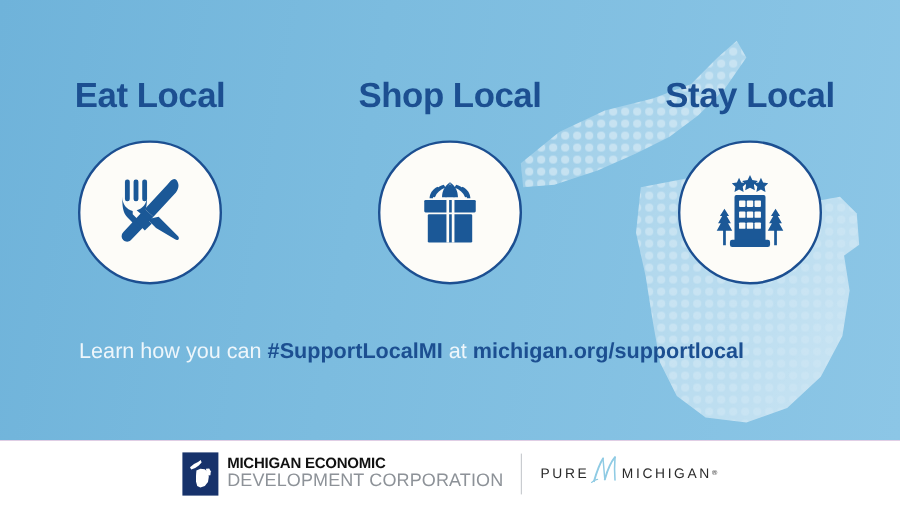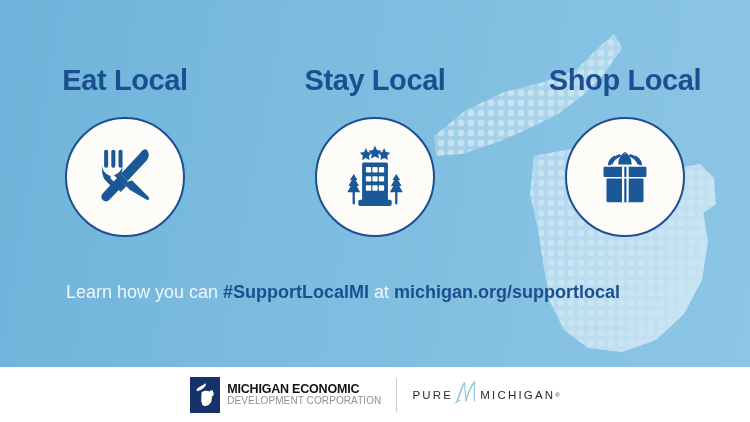--- a/index.html
+++ b/index.html
@@ -128,21 +128,21 @@
   }
   .medc-words { line-height: 1.05; }
   .medc-line1 {
     font-size: 12.5px;
     font-weight: bold;
     color: #111111;
     letter-spacing: -0.2px;
     white-space: nowrap;
   }
   .medc-line2 {
-    font-size: 10px;
+    font-size: 15px;
     color: #8d9298;
     letter-spacing: .1px;
     white-space: nowrap;
   }
   .divider {
     width: 1px;
     height: 34px;
     background: #c9ccd0;
     margin: 0 15px;
   }
@@ -222,20 +222,46 @@
               <path d="M34.5 47.5 C41.5 45.5 46.5 40 46.5 31 L46.5 34
                        C46.5 43 45 49 41 53 Z"></path>
               <path d="M47 58 L57 68 L79 81 C82 83.5 85 80.5 82.5 77.5 L60 55 Z"></path>
               <path d="M41 52 L52 63 L44 71 L33 60 Z"></path>
             </g>
           </svg>
         </div>
       </div>
 
       <div class="col">
+        <div class="col-title">Shop Local</div>
+        <div class="badge">
+          <svg width="74" height="74" viewBox="0 0 100 100" xmlns="http://www.w3.org/2000/svg">
+            <g fill="#1b5897">
+
+              <path d="M50 16 C44 20 41 26 41 33 L46 33 C46 26 48 21 50 17 Z"></path>
+              <path d="M50 16 C56 20 59 26 59 33 L54 33 C54 26 52 21 50 17 Z"></path>
+              <path d="M50 18 C46 22 45 27 45 33 L55 33 C55 27 54 22 50 18 Z"></path>
+
+              <path d="M36 21 C30 24 27 29 27 34 L31 34 C31 30 33 26 38 24 Z"></path>
+              <path d="M64 21 C70 24 73 29 73 34 L69 34 C69 30 67 26 62 24 Z"></path>
+              <path d="M43 19 C36 21 31 26 29 32 L33 33 C35 28 39 24 45 22 Z"></path>
+              <path d="M57 19 C64 21 69 26 71 32 L67 33 C65 28 61 24 55 22 Z"></path>
+
+              <rect x="21" y="36" width="58" height="14" rx="1.5"></rect>
+
+              <rect x="25" y="52" width="50" height="32" rx="1.5"></rect>
+
+              <rect x="46" y="36" width="3" height="48" fill="#fdfcf8"></rect>
+              <rect x="52" y="36" width="3" height="48" fill="#fdfcf8"></rect>
+            </g>
+          </svg>
+        </div>
+      </div>
+
+      <div class="col">
         <div class="col-title">Stay Local</div>
         <div class="badge">
           <svg width="76" height="76" viewBox="0 0 100 100" xmlns="http://www.w3.org/2000/svg">
             <g fill="#1b5897">
 
               <path d="M38 12 L40.4 17.2 L46 18 L42 22 L43 27.6 L38 25 L33 27.6 L34 22 L30 18 L35.6 17.2 Z"></path>
               <path d="M50 9 L52.6 14.6 L58.6 15.5 L54.3 19.8 L55.3 25.8 L50 23 L44.7 25.8 L45.7 19.8 L41.4 15.5 L47.4 14.6 Z"></path>
               <path d="M62 12 L64.4 17.2 L70 18 L66 22 L67 27.6 L62 25 L57 27.6 L58 22 L54 18 L59.6 17.2 Z"></path>
 
               <path d="M22 46 L27 54 L24.5 54 L29 62 L26 62 L30.5 70 L23.5 70 L23.5 86 L20.5 86 L20.5 70 L13.5 70 L18 62 L15 62 L19.5 54 L17 54 Z"></path>
@@ -247,46 +273,20 @@
 
               <rect x="38" y="37" width="7" height="7" rx="1" fill="#fdfcf8"></rect>
               <rect x="46.5" y="37" width="7" height="7" rx="1" fill="#fdfcf8"></rect>
               <rect x="55" y="37" width="7" height="7" rx="1" fill="#fdfcf8"></rect>
               <rect x="38" y="49" width="7" height="7" rx="1" fill="#fdfcf8"></rect>
               <rect x="46.5" y="49" width="7" height="7" rx="1" fill="#fdfcf8"></rect>
               <rect x="55" y="49" width="7" height="7" rx="1" fill="#fdfcf8"></rect>
               <rect x="38" y="61" width="7" height="7" rx="1" fill="#fdfcf8"></rect>
               <rect x="46.5" y="61" width="7" height="7" rx="1" fill="#fdfcf8"></rect>
               <rect x="55" y="61" width="7" height="7" rx="1" fill="#fdfcf8"></rect>
-            </g>
-          </svg>
-        </div>
-      </div>
-
-      <div class="col">
-        <div class="col-title">Shop Local</div>
-        <div class="badge">
-          <svg width="74" height="74" viewBox="0 0 100 100" xmlns="http://www.w3.org/2000/svg">
-            <g fill="#1b5897">
-
-              <path d="M50 16 C44 20 41 26 41 33 L46 33 C46 26 48 21 50 17 Z"></path>
-              <path d="M50 16 C56 20 59 26 59 33 L54 33 C54 26 52 21 50 17 Z"></path>
-              <path d="M50 18 C46 22 45 27 45 33 L55 33 C55 27 54 22 50 18 Z"></path>
-
-              <path d="M36 21 C30 24 27 29 27 34 L31 34 C31 30 33 26 38 24 Z"></path>
-              <path d="M64 21 C70 24 73 29 73 34 L69 34 C69 30 67 26 62 24 Z"></path>
-              <path d="M43 19 C36 21 31 26 29 32 L33 33 C35 28 39 24 45 22 Z"></path>
-              <path d="M57 19 C64 21 69 26 71 32 L67 33 C65 28 61 24 55 22 Z"></path>
-
-              <rect x="21" y="36" width="58" height="14" rx="1.5"></rect>
-
-              <rect x="25" y="52" width="50" height="32" rx="1.5"></rect>
-
-              <rect x="46" y="36" width="3" height="48" fill="#fdfcf8"></rect>
-              <rect x="52" y="36" width="3" height="48" fill="#fdfcf8"></rect>
             </g>
           </svg>
         </div>
       </div>
 
     </div>
 
     <div class="tagline">
       <span class="tag-light">Learn how you can </span><span class="tag-strong">#SupportLocalMI</span><span class="tag-light"> at </span><span class="tag-strong">michigan.org/supportlocal</span>
     </div>

